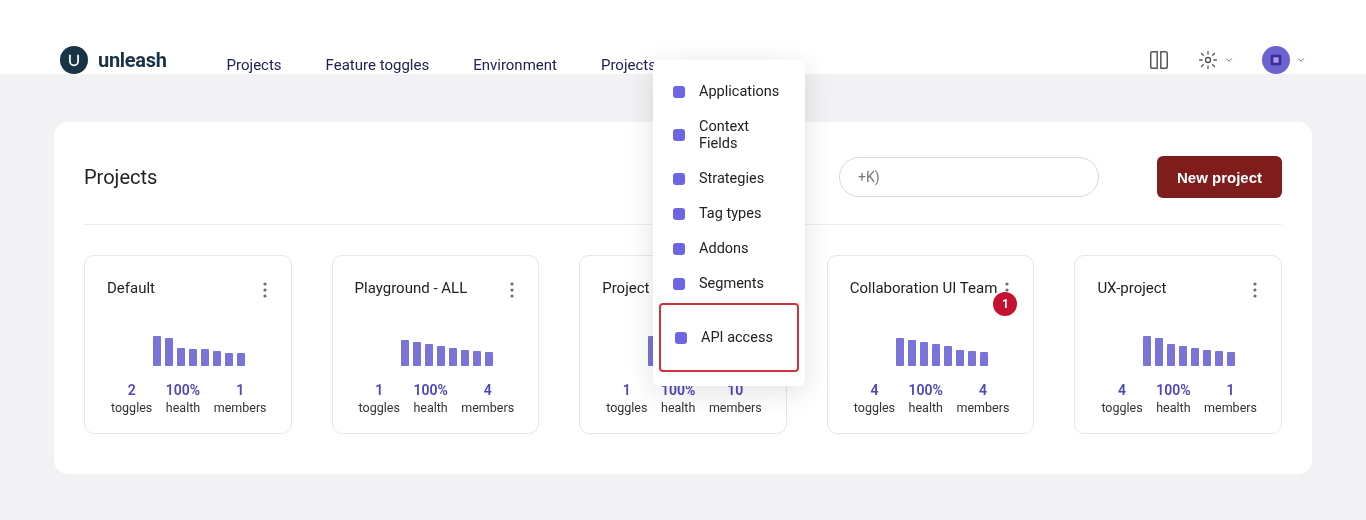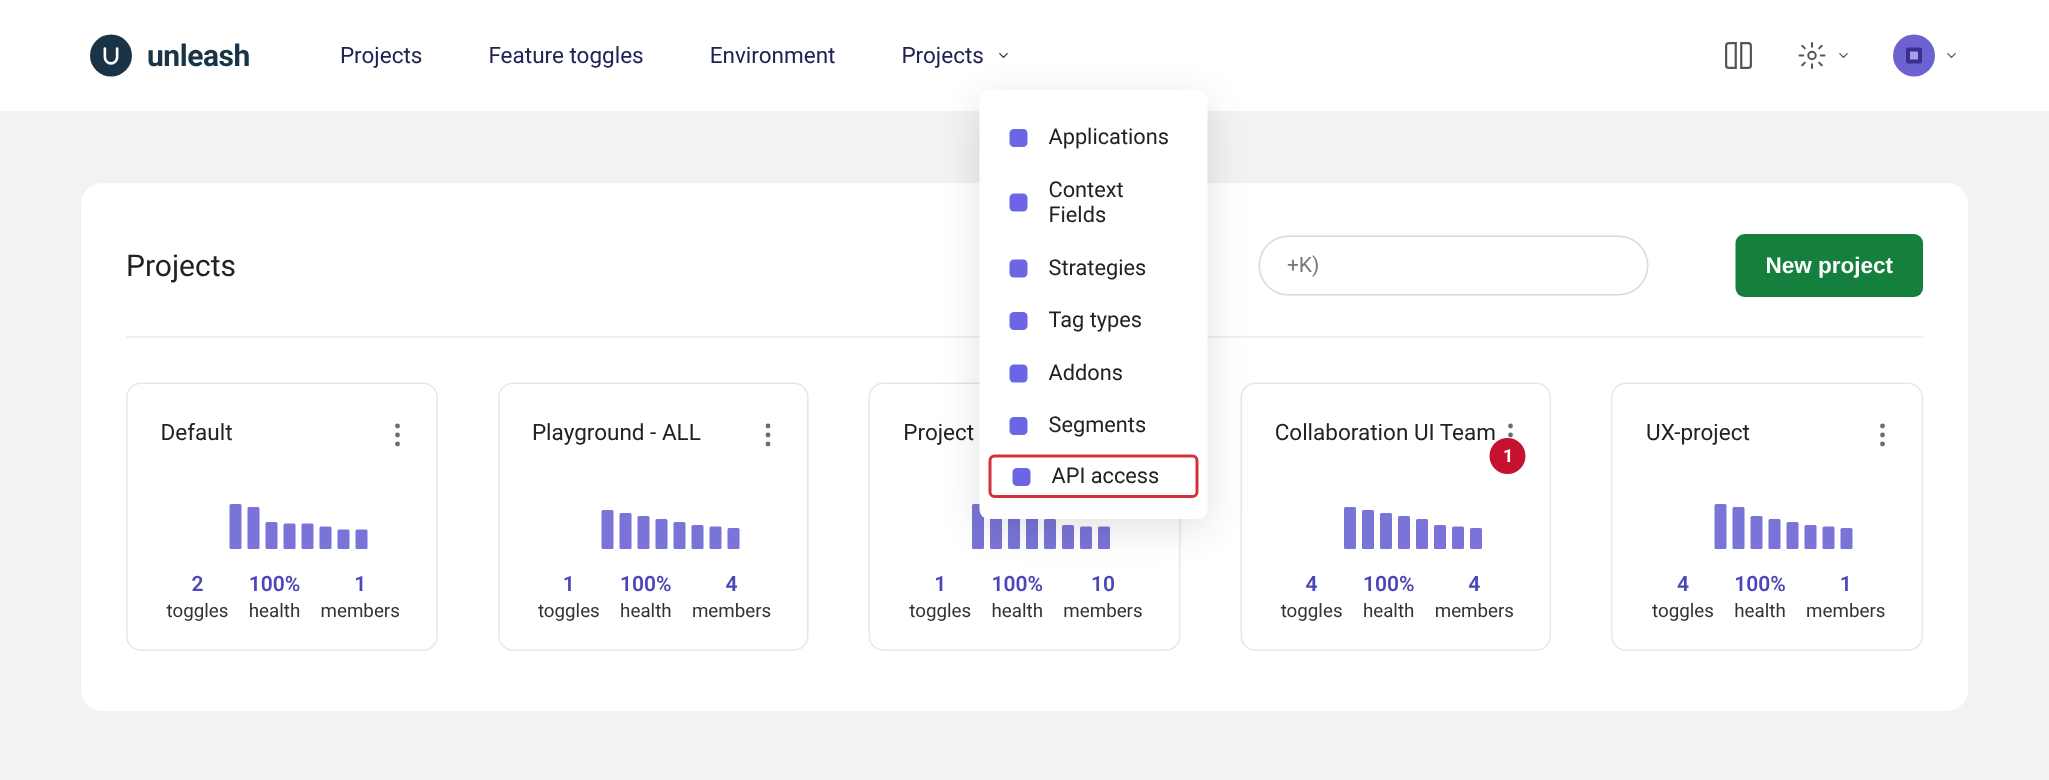--- a/index.html
+++ b/index.html
@@ -9,21 +9,21 @@
     color: #202254;
     width: 1366px;
     height: 520px;
     overflow: hidden;
     position: relative;
   }
   .topbar {
     background: #fff;
     height: 74px;
     display: flex;
-    align-items: center;
+    align-items: flex-end;
     padding: 0 60px;
     position: relative;
     z-index: 5;
   }
   .logo {
     display: flex;
     align-items: center;
     gap: 10px;
     margin-right: 60px;
   }
@@ -83,21 +83,21 @@
     border-radius: 999px;
     min-width: 260px;
     display: flex;
     align-items: center;
     padding: 0 18px;
     color: #777;
     font-size: 14px;
   }
   .new-btn {
     margin-left: 58px;
-    background: #15803d;
+    background: #7f1d1d;
     color: #fff;
     border: none;
     border-radius: 6px;
     font-weight: 700;
     font-size: 15px;
     height: 42px;
     padding: 0 20px;
     cursor: pointer;
   }
   .cards {
@@ -180,21 +180,21 @@
   .dd-sq {
     width:12px;height:12px;
     background:#6c65e6;
     border-radius:3px;
     flex-shrink:0;
   }
   .dd-item.hl {
     border:2px solid #d1333e;
     border-radius:4px;
     margin: 2px 6px 0 6px;
-    padding: 4px 14px;
+    padding: 24px 14px;
   }
 </style>
 </head>
 <body>
 
 <div class="topbar">
   <div class="logo">
     <span class="logo-badge">
       <svg viewBox="0 0 24 24" fill="none">
           <path d="M5 4v10a7 7 0 0 0 14 0V4" stroke="#fff" stroke-width="3" stroke-linecap="round"></path>

